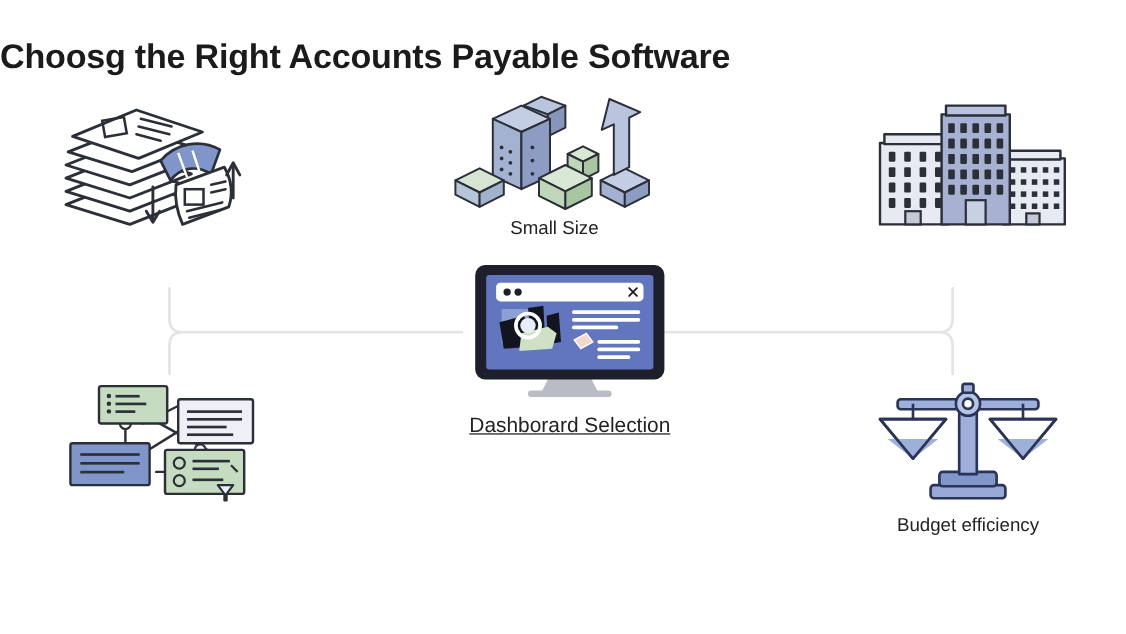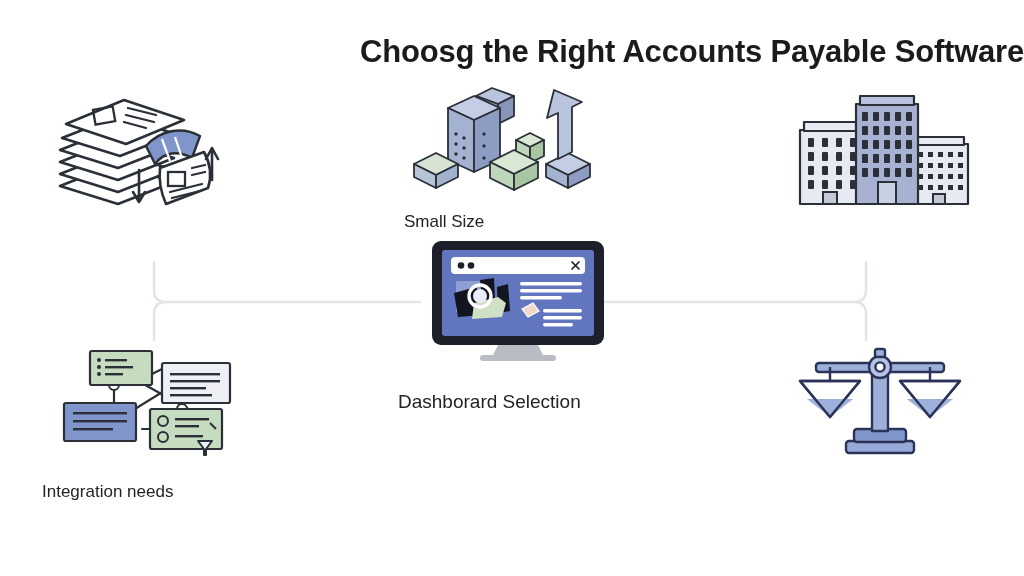--- a/index.html
+++ b/index.html
@@ -19,21 +19,21 @@
     height: 576px;
     background: #ffffff;
   }
 
   
   #page-title {
     position: absolute;
     top: 34px;
     left: 0;
     width: 1024px;
-    text-align: right;
+    text-align: left;
     font-size: 31px;
     font-weight: bold;
     letter-spacing: -0.2px;
     color: #1b1b1b;
     font-family: "Liberation Sans", sans-serif;
     white-space: nowrap;
   }
 
   
   #connectors {
@@ -50,35 +50,36 @@
     position: absolute;
   }
   .node-art {
     position: relative;
     width: 100%;
     display: flex;
     align-items: flex-end;
     justify-content: center;
   }
   .node-label {
-    margin-top: 22px;
+    margin-top: 8px;
+    text-align: center;
     font-size: 17px;
     color: #232323;
     font-family: "Liberation Sans", sans-serif;
     white-space: nowrap;
   }
   .node-label.big {
     font-size: 19px;
   }
 
   
   #node-invoices   { left: 42px;  top: 82px;  width: 220px; }
   #node-smallsize  { left: 404px; top: 80px;  width: 200px; }
   #node-business   { left: 770px; top: 82px;  width: 220px; }
-  #node-dashboard  { left: 398px; top: 237px; width: 240px; }
+  #node-dashboard  { left: 398px; top: 237px; width: 240px; text-decoration: underline; }
   #node-integration{ left: 42px;  top: 345px; width: 225px; }
   #node-budget     { left: 770px; top: 345px; width: 220px; }
 
   svg { display: block; overflow: visible; }
 </style>
 </head>
 <body>
 
 <div id="canvas">
 
@@ -372,21 +373,20 @@
             <rect x="133" y="90" width="28" height="2.4"></rect>
           </g>
           <path d="M168 78 L174 84" stroke="#2b2f38" stroke-width="2" fill="none"></path>
         </g>
 
         <g>
           <path d="M156 96 L170 96 L164 104 L164 110 L162 110 L162 104 Z" fill="#eef0f5" stroke="#2b2f38" stroke-width="2" stroke-linejoin="round"></path>
         </g>
       </svg>
     </div>
-    <div class="node-label">Integration needs</div>
   </div>
 
   <div class="node" id="node-budget">
     <div class="node-art">
       <svg width="220" height="115" viewBox="0 0 220 115">
         <g stroke="#2b3357" stroke-width="2.4" stroke-linejoin="round">
 
           <rect x="76" y="96" width="68" height="12" rx="3" fill="#97a9d6"></rect>
           <rect x="84" y="84" width="52" height="13" rx="3" fill="#8097cb"></rect>
 
@@ -404,15 +404,16 @@
 
           <path d="M130 36 L190 36 L160 72 Z" fill="#ffffff"></path>
           <path d="M137 54 L183 54 L160 72 Z" fill="#9db0da" stroke="none"></path>
           <path d="M130 36 L190 36 L160 72 Z" fill="none"></path>
 
           <path d="M60 22 L60 36" fill="none"></path>
           <path d="M160 22 L160 36" fill="none"></path>
         </g>
       </svg>
     </div>
+    <div class="node-label">Budget efficiency</div>
   </div>
 
 </div>
 
 </body></html>

